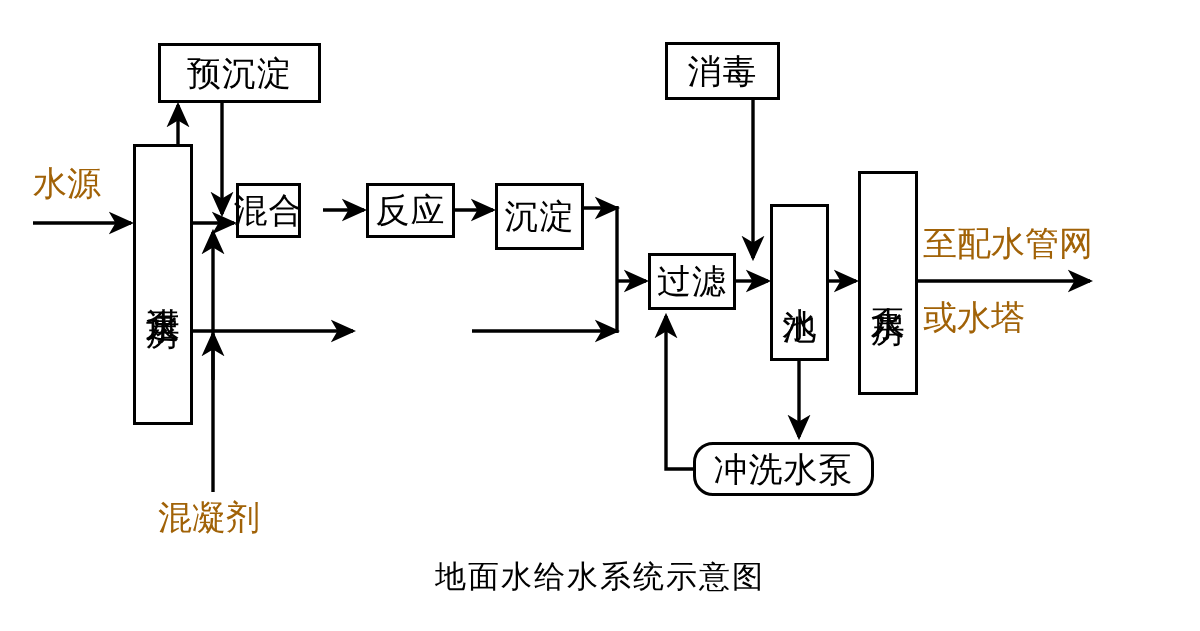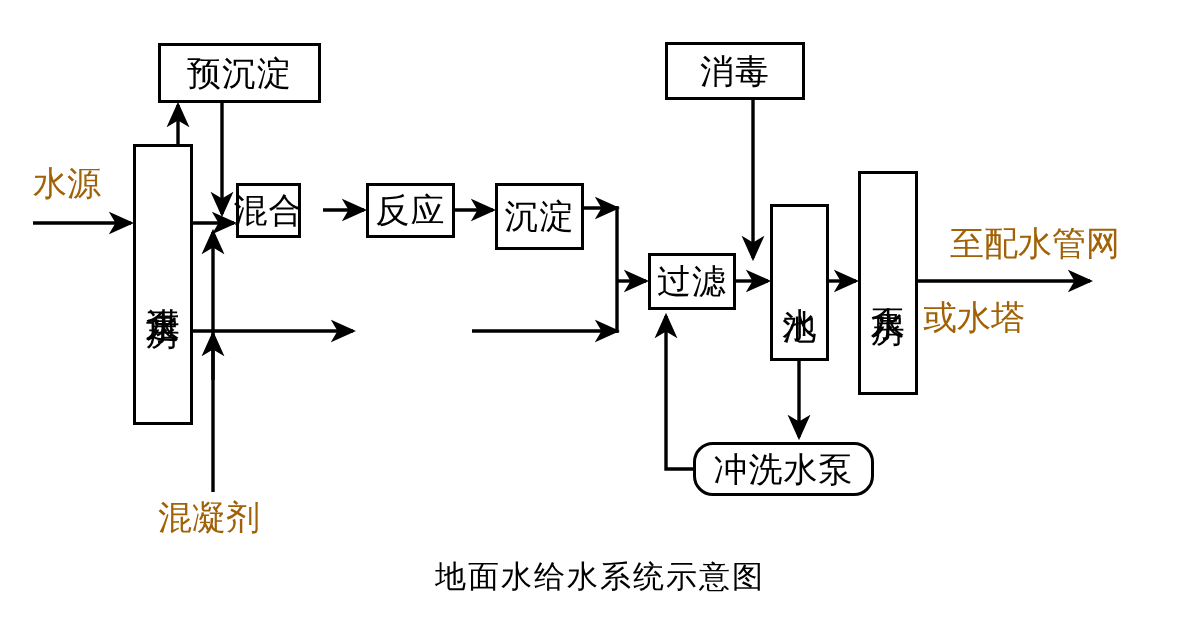--- a/index.html
+++ b/index.html
@@ -131,21 +131,21 @@
 
   <div class="nodebox" style="left:366px; top:183px; width:89px; height:55px;">
     <span class="lbl">反应</span>
   </div>
 
   <div class="nodebox" style="left:495px; top:183px; width:89px; height:67px;">
     <span class="lbl">沉淀</span>
   </div>
 
 
-  <div class="nodebox" style="left:665px; top:42px; width:140px; height:58px;">
+  <div class="nodebox" style="left:665px; top:42px; width:115px; height:58px;">
     <span class="lbl">消毒</span>
   </div>
 
   <div class="nodebox" style="left:648px; top:253px; width:88px; height:57px;">
     <span class="lbl">过滤</span>
   </div>
 
   <div class="nodebox vertical" style="left:770px; top:204px; width:59px; height:157px;">
     <span class="lbl">水池</span>
   </div>
@@ -155,19 +155,19 @@
   </div>
 
   <div class="nodebox" style="left:693px; top:442px; width:181px; height:54px;border-radius:20px;">
     <span class="lbl">冲洗水泵</span>
   </div>
 
   <div class="freetext" style="left:33px; top:166px;">水源</div>
 
   <div class="freetext" style="left:158px; top:500px;">混凝剂</div>
 
-  <div class="freetext" style="left:950px; top:226px;">至配水管网</div>
+  <div class="freetext" style="left:923px; top:226px;">至配水管网</div>
 
   <div class="freetext" style="left:923px; top:300px;">或水塔</div>
 
   <div class="caption" style="left:0px; top:556px; width:1200px;">地面水给水系统示意图</div>
 
 </div>
 
 </body></html>

